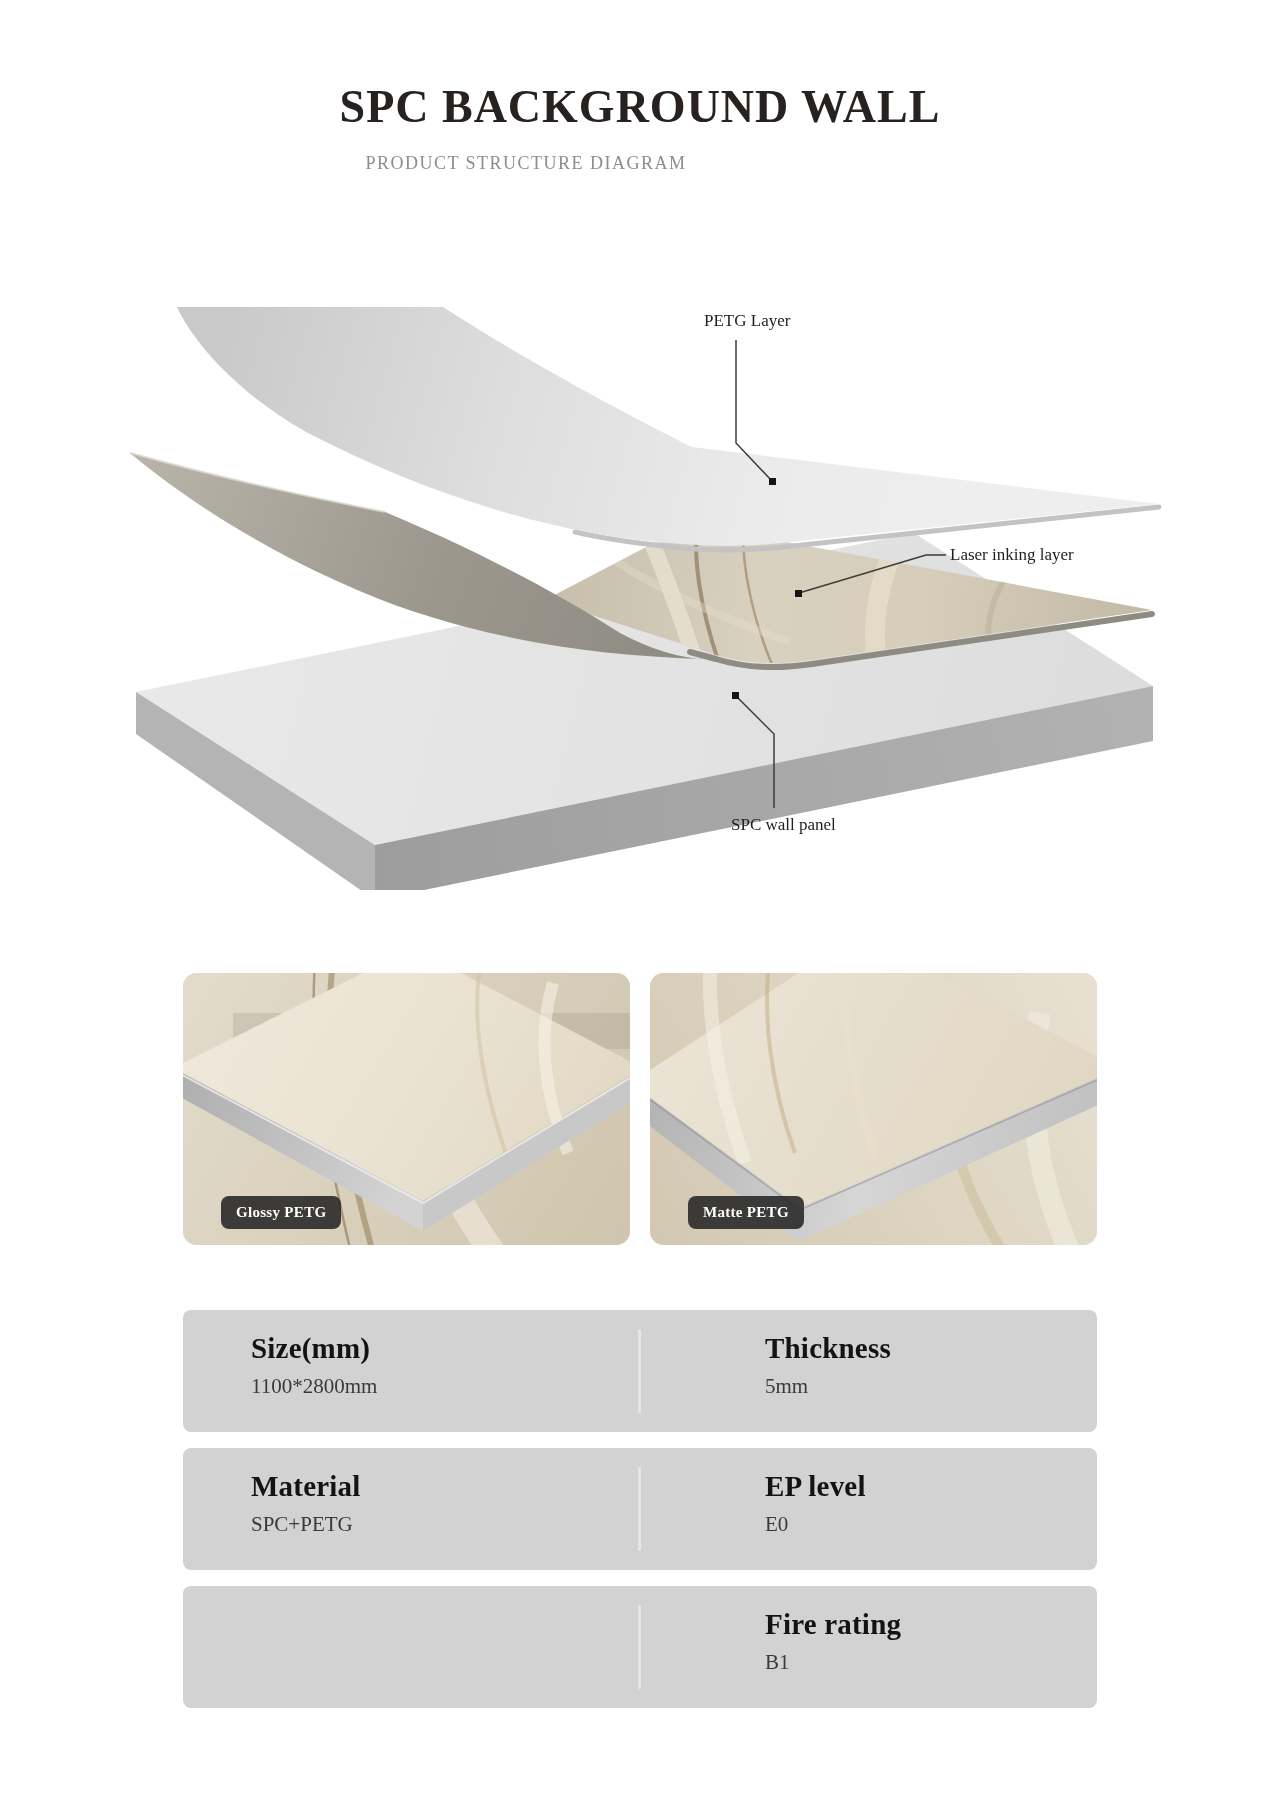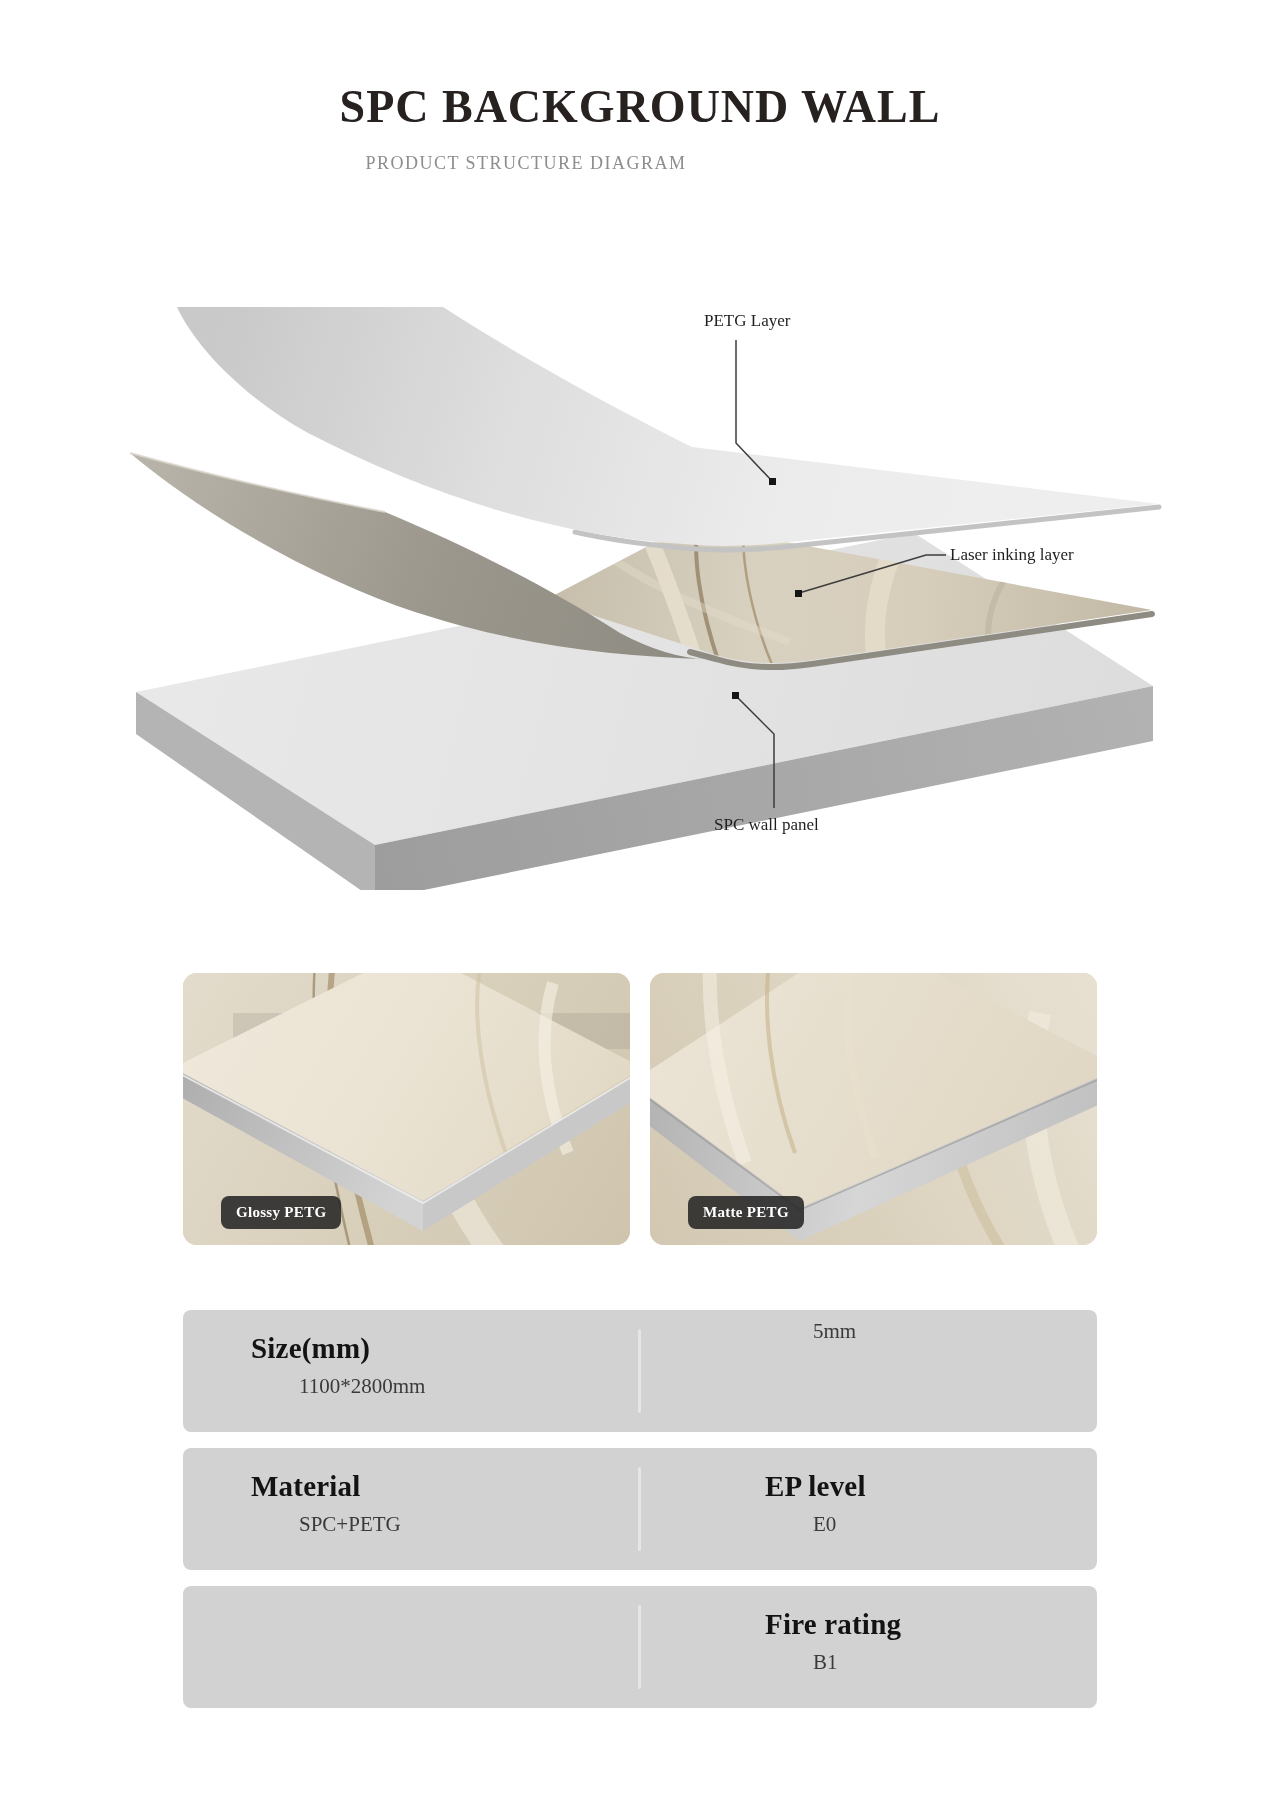--- a/index.html
+++ b/index.html
@@ -11,41 +11,41 @@
          font-size:46px;font-weight:bold;letter-spacing:1px;color:#272120;}
   .subtitle{position:absolute;top:153px;left:0;width:1052px;text-align:center;
             font-size:18px;letter-spacing:1.5px;color:#8d8d8d;}
 
   
   .diagram{position:absolute;top:250px;left:0;width:1012px;height:640px;}
   .diagram svg{position:absolute;top:0;left:0;}
   .dlabel{position:absolute;font-size:17px;color:#1f1f1f;white-space:nowrap;}
   .dlabel.petg{left:704px;top:61px;}
   .dlabel.laser{left:950px;top:295px;}
-  .dlabel.spc{left:714px;top:565px;}
+  .dlabel.spc{left:731px;top:565px;}
 
   
   .photo{position:absolute;top:973px;width:447px;height:272px;border-radius:14px;
          overflow:hidden;background:#ddd5c4;}
   .photo.left{left:183px;}
   .photo.right{left:650px;}
   .photo svg{position:absolute;top:0;left:0;}
   .badge{position:absolute;left:38px;bottom:16px;background:rgba(38,38,38,0.88);
          color:#ffffff;font-size:15px;font-weight:bold;letter-spacing:0.3px;
          padding:9px 15px;border-radius:8px;line-height:1;}
 
   
   .spec-row{position:absolute;left:183px;width:914px;height:122px;background:#d2d2d2;
             border-radius:8px;}
   .spec-row.r0{top:1310px;} .spec-row.r1{top:1448px;} .spec-row.r2{top:1586px;}
   .cell{position:absolute;top:0;height:100%;}
   .cell.lc{left:68px;width:380px;}
   .cell.rc{left:582px;width:320px;}
   .cell .lab{margin-top:22px;font-size:29px;font-weight:bold;color:#131313;letter-spacing:0.2px;}
-  .cell .val{margin-top:9px;font-size:21px;color:#3a3a3a;margin-left:48px;}
+  .cell .val{margin-top:9px;font-size:21px;color:#3a3a3a;}
   .vdiv{position:absolute;left:455px;top:19px;width:3px;height:84px;background:#e6e6e6;
         border-radius:2px;}
 </style>
 </head>
 <body>
 
 <div class="page">
 
   <div class="title">SPC BACKGROUND WALL</div>
   <div class="subtitle">PRODUCT STRUCTURE DIAGRAM</div>
@@ -192,20 +192,21 @@
     <span class="badge">Matte PETG</span>
   </figure>
 
   <div class="spec-row r0">
     <div class="cell lc">
       <div class="lab">Size(mm)</div>
       <div class="val">1100*2800mm</div>
     </div>
     <div class="vdiv"></div>
     <div class="cell rc">
+      <div class="lab">Thickness</div>
       <div class="val">5mm</div>
     </div>
   </div>
 
   <div class="spec-row r1">
     <div class="cell lc">
       <div class="lab">Material</div>
       <div class="val">SPC+PETG</div>
     </div>
     <div class="vdiv"></div>

